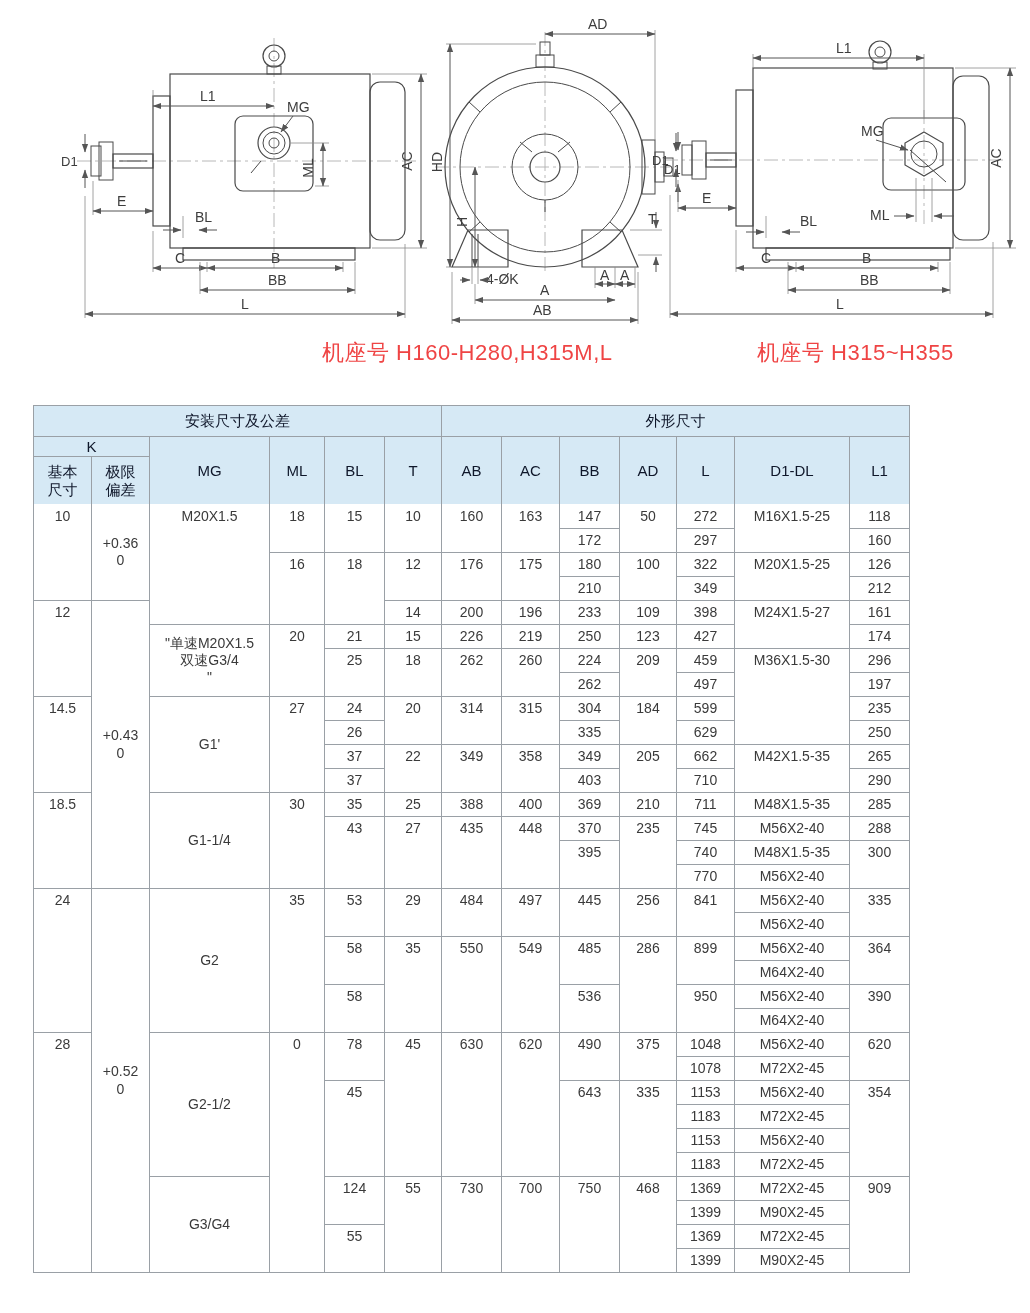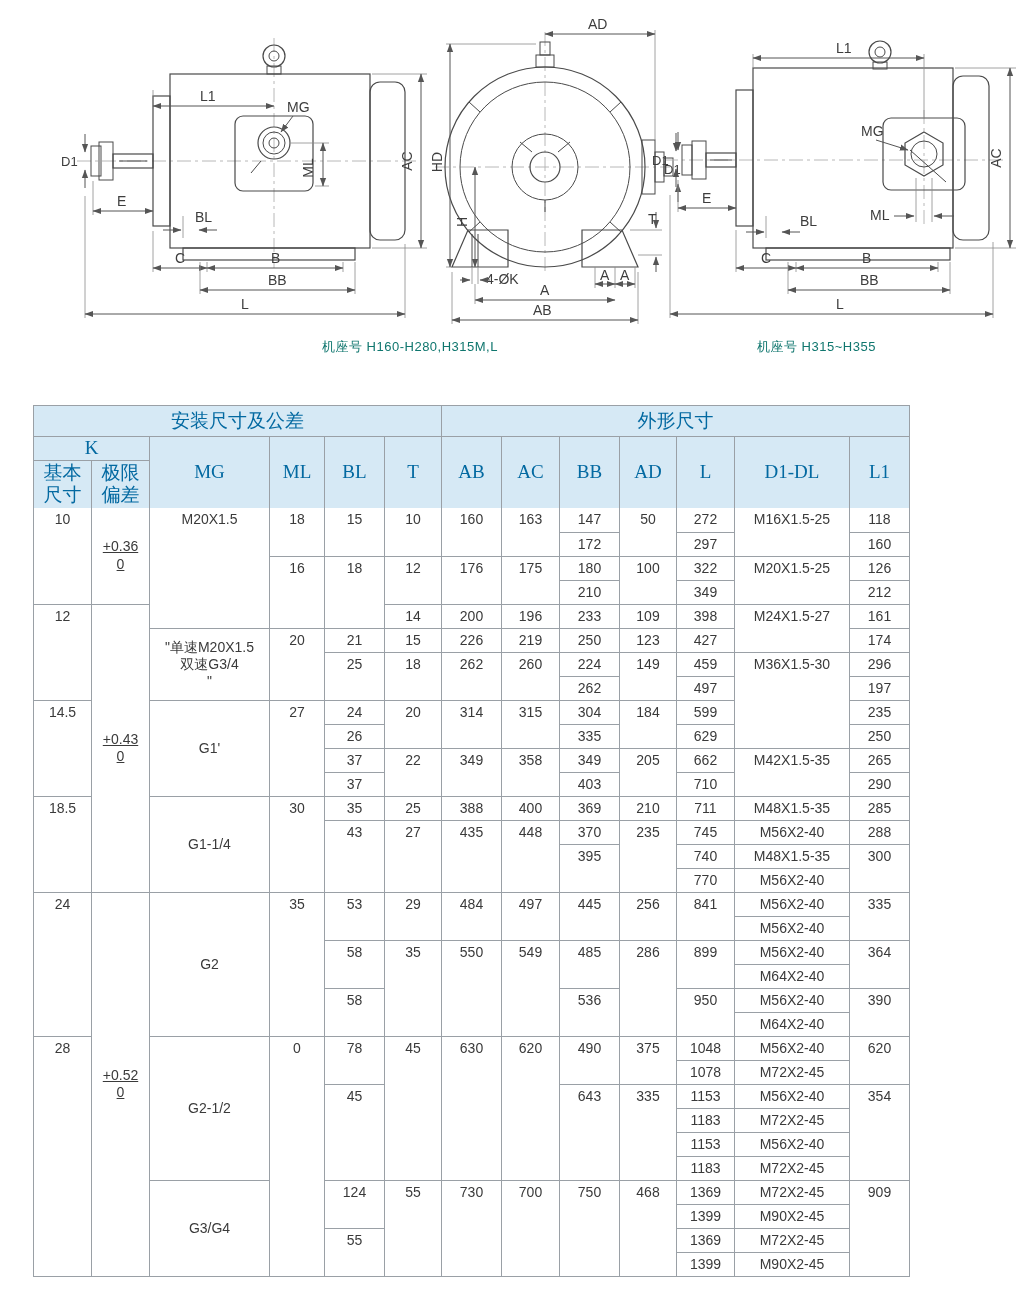--- a/index.html
+++ b/index.html
@@ -6,36 +6,36 @@
   body{width:1030px;height:1313px;background:#ffffff;font-family:"Liberation Sans",sans-serif;position:relative;overflow:hidden;color:#3a3a3a;}
   .abs{position:absolute;}
   
   svg text{font-family:"Liberation Sans",sans-serif;font-size:14px;fill:#3d3d3d;}
   svg text.sm{font-size:13px;}
   .ol{fill:none;stroke:#4a4a4a;stroke-width:1.2;}
   .ol2{fill:none;stroke:#4a4a4a;stroke-width:1;}
   .dl{stroke:#555;stroke-width:1;fill:none;}
   .xl{stroke:#8a8a8a;stroke-width:0.8;fill:none;}
   .cl{stroke:#b0b0b0;stroke-width:0.9;fill:none;stroke-dasharray:14 4 3 4;}
-  .caption{position:absolute;font-size:13px;color:#0f766e;letter-spacing:0.5px;white-space:nowrap;}
+  .caption{position:absolute;font-size:22px;color:#ef4444;letter-spacing:0.5px;white-space:nowrap;}
   
   .tblwrap{position:absolute;left:33px;top:405px;}
   table{border-collapse:separate;border-spacing:0;table-layout:fixed;border:1px solid var(--bd,#9aa0a6);}
   td{border-left:1px solid var(--bd,#9aa0a6);border-top:1px solid var(--bd,#9aa0a6);
      text-align:center;vertical-align:middle;font-size:14px;color:var(--tx,#3a3a3a);
      padding:0;overflow:hidden;line-height:1.2;}
   tr > td:first-child{border-left:none;}
   tr:first-child > td{border-top:none;}
   td.nt{border-top:none;}
-  td.hd{background:var(--hd-bg,#d6e9f5);font-size:19px;color:#0369a1;font-family:Liberation Serif, serif;}
+  td.hd{background:var(--hd-bg,#d6e9f5);font-size:15px;color:#0f172a;}
   tr.hr1{height:30px;}
   tr.hr2{height:20px;}
   tr.hr3{height:48px;}
   tbody tr{height:24px;}
-  td.dev{line-height:1.25;text-decoration:underline;}
+  td.dev{line-height:1.25;}
 </style>
 </head>
 <body>
 
 <svg class="abs" style="left:55px;top:16px" width="385" height="318" viewBox="0 0 385 318">
   <defs>
     <marker id="ah" viewBox="0 0 10 10" refX="9" refY="5" markerWidth="9" markerHeight="9" orient="auto-start-reverse">
       <path d="M0,1.5 L9.5,5 L0,8.5 z" fill="#555"></path>
     </marker>
   </defs>
@@ -390,21 +390,21 @@
           <td>174</td>
         </tr>
         <tr>
           <td class=" nt"></td>
           <td class=" nt"></td>
           <td>25</td>
           <td>18</td>
           <td>262</td>
           <td>260</td>
           <td>224</td>
-          <td>149</td>
+          <td>209</td>
           <td>459</td>
           <td>M36X1.5-30</td>
           <td>296</td>
         </tr>
         <tr>
           <td class=" nt"></td>
           <td class=" nt"></td>
           <td class=" nt"></td>
           <td class=" nt"></td>
           <td class=" nt"></td>

